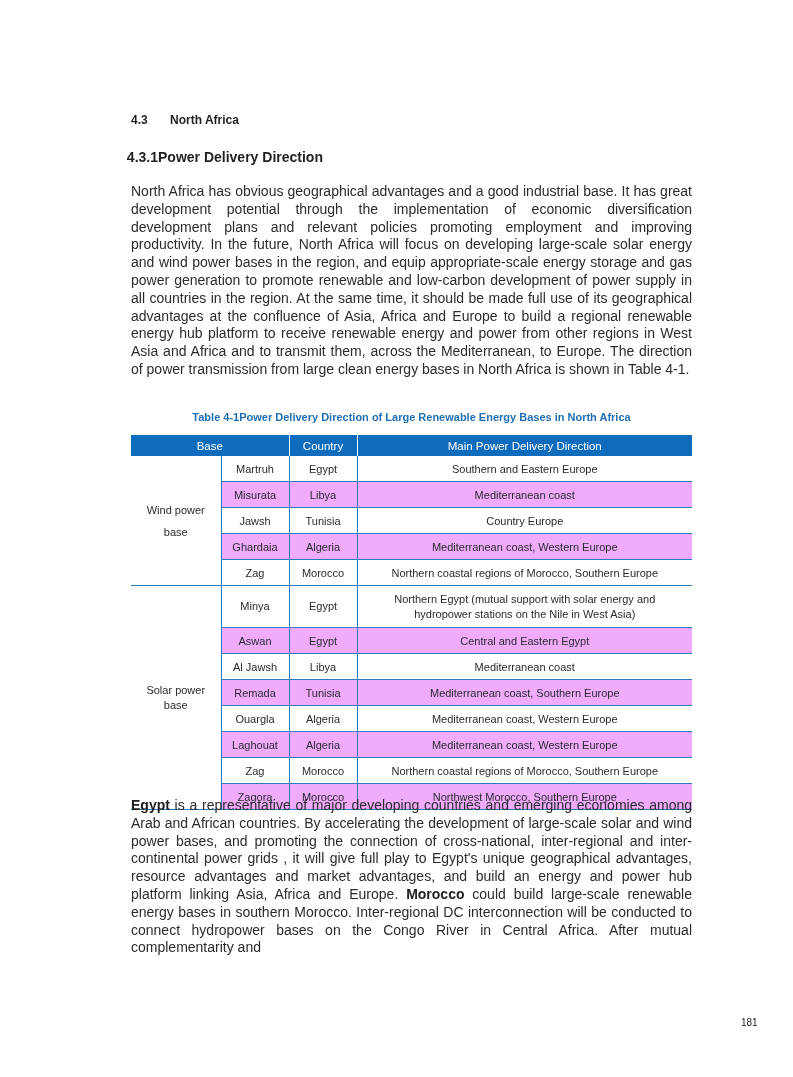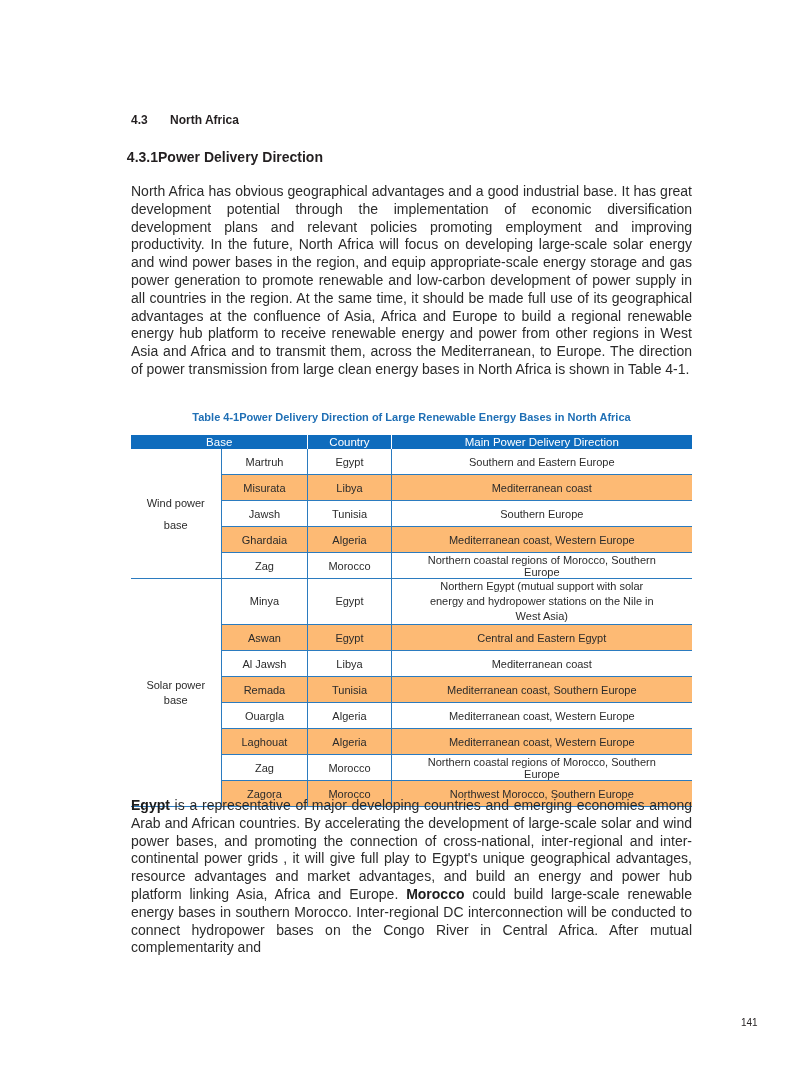--- a/index.html
+++ b/index.html
@@ -12,27 +12,27 @@
   .para { position: absolute; left: 131px; width: 561px; font-size: 14px; line-height: 17.8px;
           text-align: justify; margin: 0; color: #2b2b2b; }
   .p1 { top: 183px; }
   .p2 { top: 797px; }
   .para b { font-weight: bold; color: #1d1d1d; }
   .caption { position: absolute; left: 131px; width: 561px; top: 411px; text-align: center;
              font-size: 11px; font-weight: bold; color: #1f6fb5; margin: 0; }
   .caption .num { }
   table.tbl { position: absolute; left: 131px; top: 435px; width: 561px; border-collapse: collapse;
               font-size: 11px; color: #2b2b2b; }
-  table.tbl th { background: #0f6cbd; color: #ffffff; font-weight: normal; height: 14px;
+  table.tbl th { background: #0f6cbd; color: #ffffff; font-weight: normal; height: 21px;
                  font-size: 11.5px; border-left: 1.5px solid #ffffff; padding: 0; }
   table.tbl th:first-child { border-left: none; }
-  table.tbl td { text-align: center; padding: 0 20px; border-left: 1.5px solid #2b7bbf;
+  table.tbl td { text-align: center; padding: 0 10px; border-left: 1.5px solid #2b7bbf;
                  border-bottom: 1.5px solid #2b7bbf; height: 25px; }
   table.tbl td.grp { border-left: none; border-bottom: 1.5px solid #2b7bbf; background: #ffffff; line-height: 22px; }
-  table.tbl tr.alt td.cell { background: #fdba74; text-align: center; }
+  table.tbl tr.alt td.cell { background: #f0abfc; text-align: center; }
   table.tbl tr.tall td { height: 41px; line-height: 15px; }
   .pageno { position: absolute; left: 741px; top: 1017px; font-size: 10px; color: #231f20; }
 </style>
 </head>
 <body>
 
 <h2 class="h2"><span class="num">4.3</span><span>North Africa</span></h2>
 
 <h3 class="h3"><span class="num">4.3.1</span><span>Power Delivery Direction</span></h3>
 
@@ -62,21 +62,21 @@
         <td class="cell">Southern and Eastern Europe</td>
       </tr>
       <tr class="alt">
         <td class="cell">Misurata</td>
         <td class="cell">Libya</td>
         <td class="cell">Mediterranean coast</td>
       </tr>
       <tr>
         <td class="cell">Jawsh</td>
         <td class="cell">Tunisia</td>
-        <td class="cell">Southern Europe</td>
+        <td class="cell">Country Europe</td>
       </tr>
       <tr class="alt">
         <td class="cell">Ghardaia</td>
         <td class="cell">Algeria</td>
         <td class="cell">Mediterranean coast, Western Europe</td>
       </tr>
       <tr>
         <td class="cell">Zag</td>
         <td class="cell">Morocco</td>
         <td class="cell">Northern coastal regions of Morocco, Southern Europe</td>
@@ -120,13 +120,13 @@
       <tr class="alt">
         <td class="cell">Zagora</td>
         <td class="cell">Morocco</td>
         <td class="cell">Northwest Morocco, Southern Europe</td>
       </tr>
     </tbody>
 </table>
 
 <p class="para p2"><b>Egypt</b><span> is a representative of major developing countries and emerging economies among Arab and African countries. By accelerating the development of large-scale solar and wind power bases, and promoting the connection of cross-national, inter-regional and inter-continental power grids , it will give full play to Egypt's unique geographical advantages, resource advantages and market advantages, and build an energy and power hub platform linking Asia, Africa and Europe. </span><b>Morocco</b><span> could build large-scale renewable energy bases in southern Morocco. Inter-regional DC interconnection will be conducted to connect hydropower bases on the Congo River in Central Africa. After mutual complementarity and</span></p>
 
-<div class="pageno">141</div>
+<div class="pageno">181</div>
 
 </body></html>

